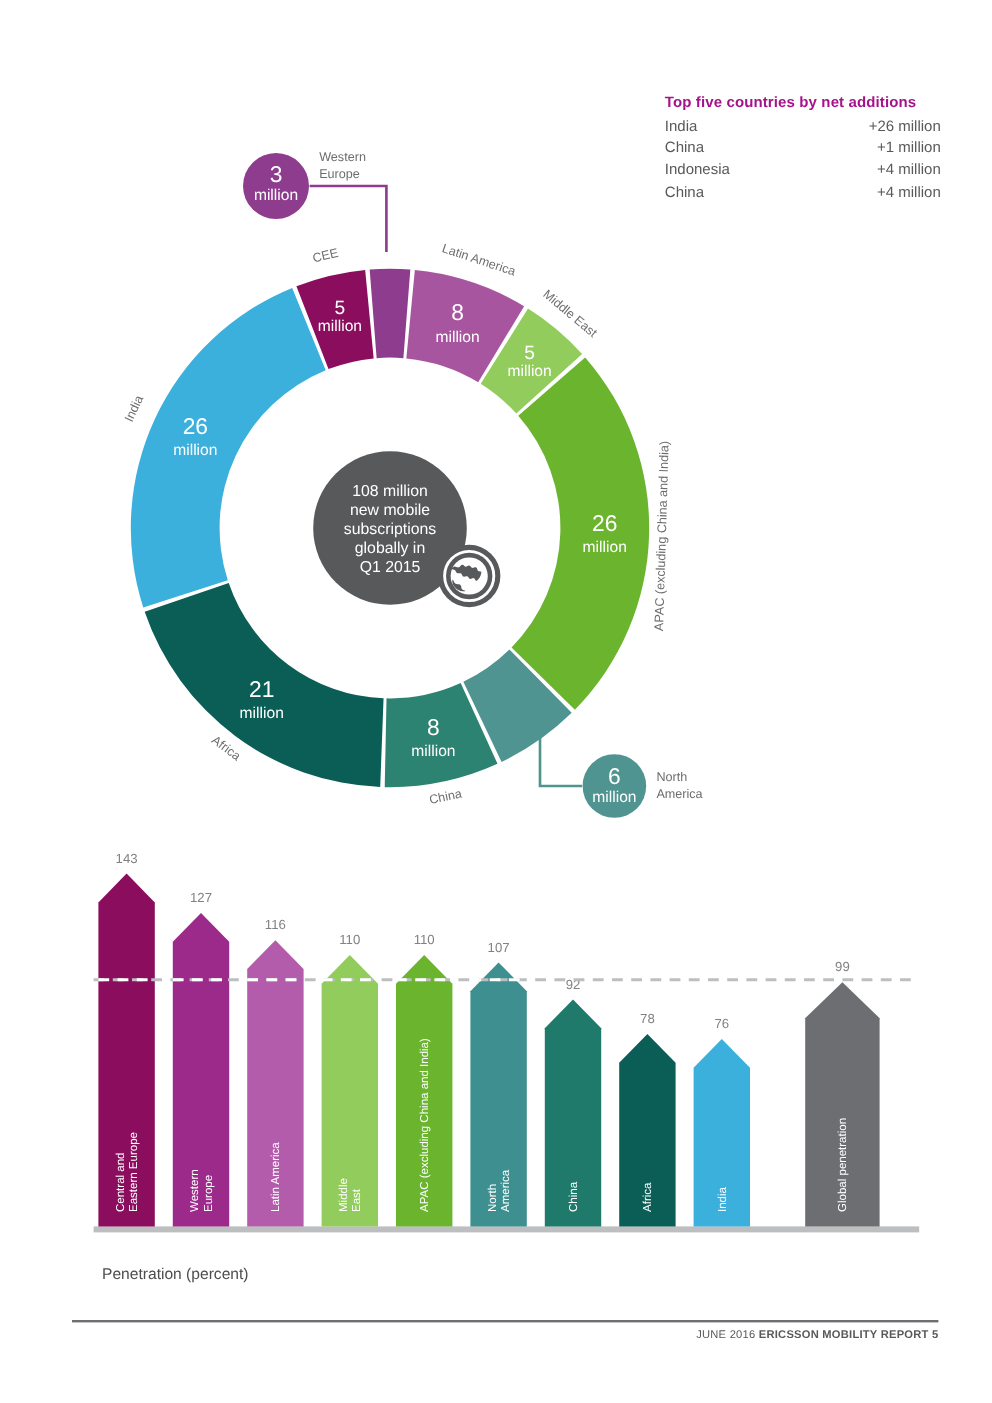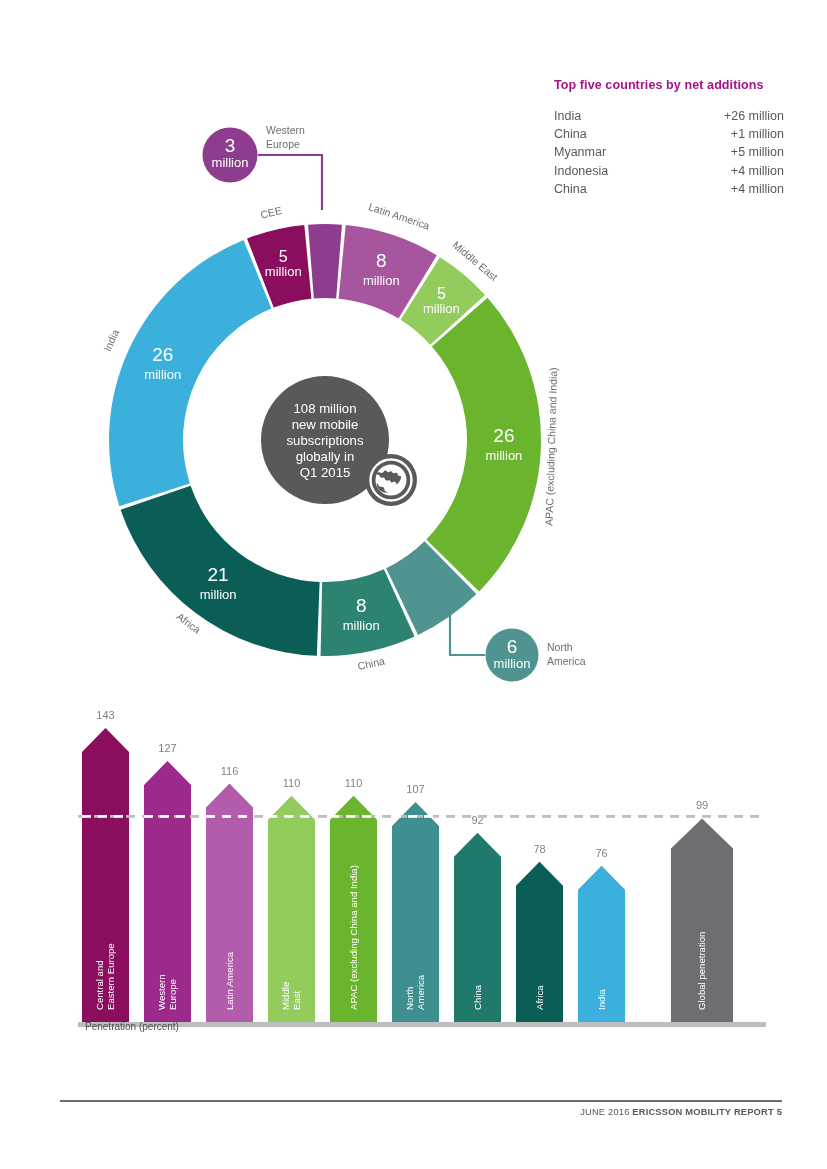--- a/index.html
+++ b/index.html
@@ -11,41 +11,41 @@
     color: #58595b;
     position: relative;
     overflow: hidden;
   }
   .page { position:absolute; inset:0; }
 
   
   #top-five { position:absolute; left:554px; top:78px; width:230px; }
   #top-five .tf-title {
     color:#a6128b; font-size:12.5px; font-weight:bold; letter-spacing:0.1px;
-    margin-bottom:15px;
+    margin-bottom:4px;
   }
   #top-five .tf-row { display:flex; justify-content:space-between; font-size:12.5px; color:#58595b; line-height:18.2px; }
   #top-five .tf-country { text-align:left; }
   #top-five .tf-value { text-align:center; }
 
   
   #donut-chart { position:absolute; left:60px; top:110px; width:620px; height:590px; }
   #donut-chart svg { display:block; }
   .seg-val { font-size:19px; fill:#ffffff; text-anchor:middle; font-family:"Liberation Sans", sans-serif;}
   .seg-val-sm { font-size:13px; fill:#ffffff; text-anchor:middle; font-family:"Liberation Sans", sans-serif;}
   .seg-lab { font-size:10.5px; fill:#6d6e71; font-family:"Liberation Sans", sans-serif;}
   .center-txt { font-size:13.2px; fill:#ffffff; text-anchor:middle; font-family:"Liberation Sans", sans-serif;}
   .callout-txt { font-size:10.5px; fill:#6d6e71; font-family:"Liberation Sans", sans-serif;}
 
   
   #bar-chart { position:absolute; left:60px; top:672px; width:720px; height:370px; }
   #bar-chart svg { display:block; }
   .bar-val { font-size:11px; fill:#808285; text-anchor:middle; font-family:"Liberation Sans", sans-serif;}
   .bar-lab { font-size:9.6px; fill:#ffffff; font-family:"Liberation Sans", sans-serif;}
-  #axis-caption { position:absolute; left:85px; top:1021px; font-size:10px; color:#4d4d4f;text-align:right; }
+  #axis-caption { position:absolute; left:85px; top:1054px; font-size:13px; color:#4d4d4f;text-align:right; }
 
   
   #footer { position:absolute; left:60px; right:45px; top:1100px; }
   #footer .rule { height:2px; background:#6d6e71; width:100%; }
   #footer .ftxt { margin-top:5px; text-align:right; font-size:9.3px; color:#58595b; letter-spacing:0.2px;}
   #footer .ftxt .b { font-weight:bold; }
 </style>
 </head>
 <body>
 
@@ -54,24 +54,20 @@
   <div id="top-five">
     <div class="tf-title">Top five countries by net additions</div>
     <div id="tf-rows">
         <div class="tf-row">
           <span class="tf-country">India</span>
           <span class="tf-value">+26 million</span>
         </div>
         <div class="tf-row">
           <span class="tf-country">China</span>
           <span class="tf-value">+1 million</span>
-        </div>
-        <div class="tf-row">
-          <span class="tf-country">Myanmar</span>
-          <span class="tf-value">+5 million</span>
         </div>
         <div class="tf-row">
           <span class="tf-country">Indonesia</span>
           <span class="tf-value">+4 million</span>
         </div>
         <div class="tf-row">
           <span class="tf-country">China</span>
           <span class="tf-value">+4 million</span>
         </div>
       </div>

